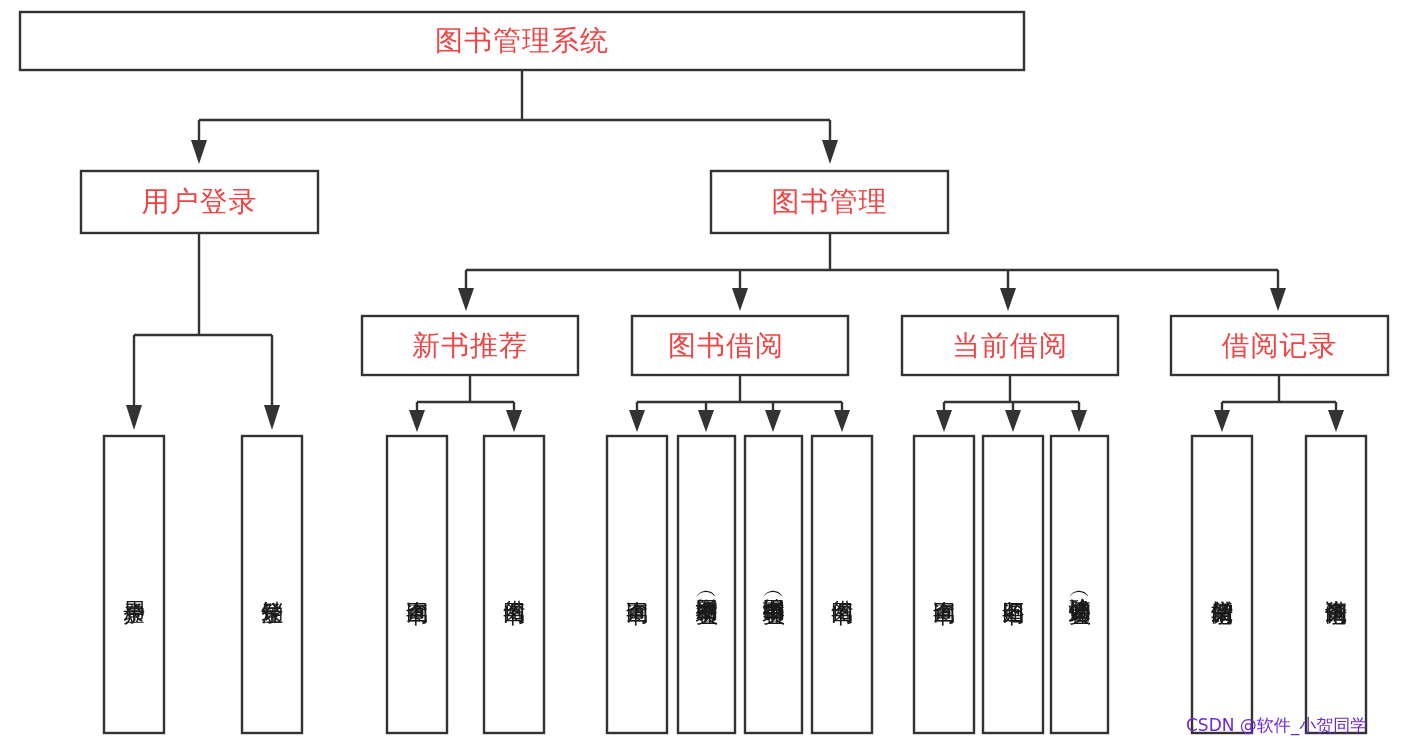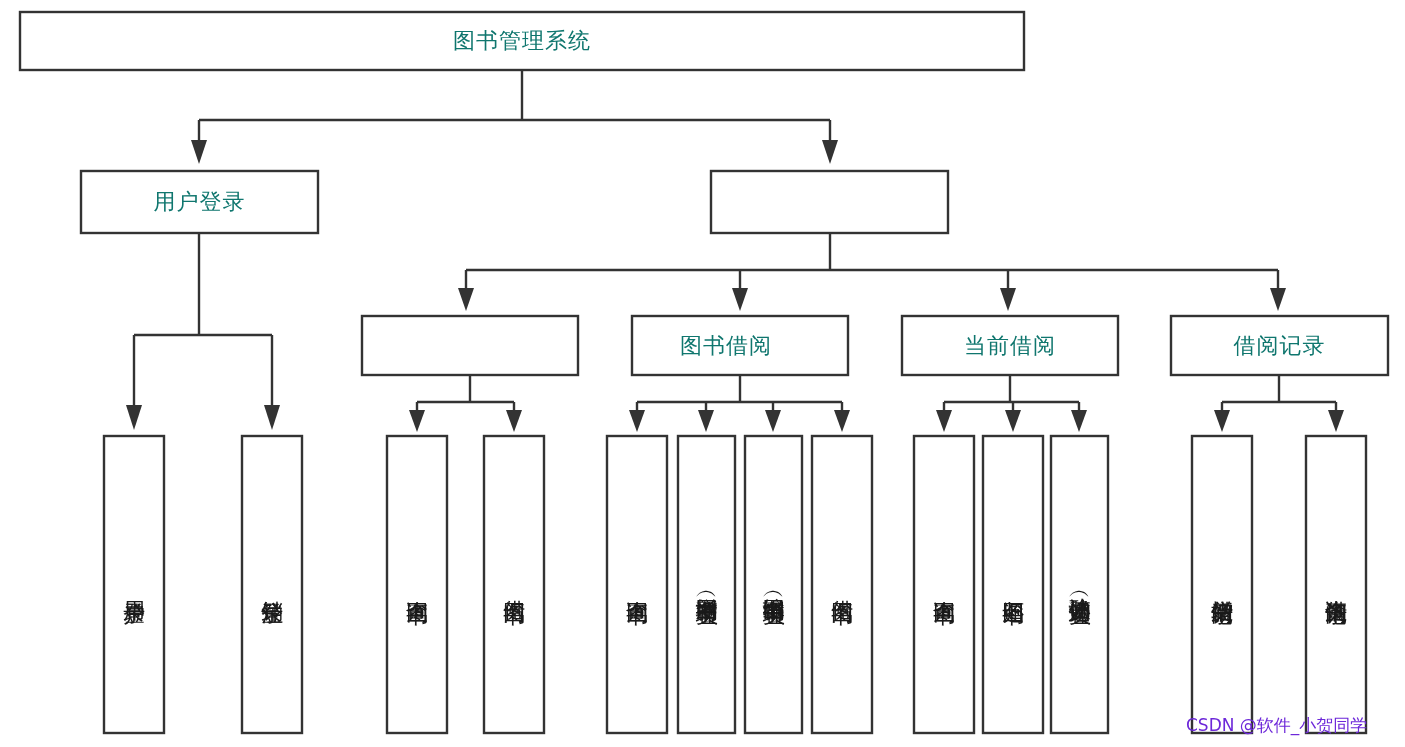--- a/index.html
+++ b/index.html
@@ -55,22 +55,22 @@
     letter-spacing: 1px;
     pointer-events: none;
     white-space: nowrap;
     font-family: "DejaVu Sans", "Liberation Sans", sans-serif;
   }
   .hlabel-wrap {
     position: absolute;
     display: flex;
     align-items: center;
     justify-content: center;
-    font-size: 22px;
-    color: #0f766e;
+    font-size: 28px;
+    color: #ef4444;
     letter-spacing: 1px;
     pointer-events: none;
     white-space: nowrap;
     font-family: Liberation Sans, sans-serif;
   }
   .watermark {
     position: absolute;
     left: 1186px;
     top: 714px;
     font-size: 17px;
@@ -172,21 +172,23 @@
     <path class="edge-line" d="M 1222 402 L 1222 410"></path>
     <polygon class="arrow-head" points="1214,410 1230,410 1222,432"></polygon>
     <path class="edge-line" d="M 1336 402 L 1336 410"></path>
     <polygon class="arrow-head" points="1328,410 1344,410 1336,432"></polygon>
 
   </svg>
 
   <div class="hlabel-wrap" style="left:20px; top:12px; width:1004px; height:58px;">图书管理系统</div>
 
   <div class="hlabel-wrap" style="left:81px; top:171px; width:237px; height:62px;">用户登录</div>
-
+  <div class="hlabel-wrap" style="left:711px; top:171px; width:237px; height:62px;">图书管理</div>
+
+  <div class="hlabel-wrap" style="left:362px; top:316px; width:216px; height:59px;">新书推荐</div>
   <div class="hlabel-wrap" style="left:632px; top:316px; width:188px; height:59px;">图书借阅</div>
   <div class="hlabel-wrap" style="left:902px; top:316px; width:216px; height:59px;">当前借阅</div>
   <div class="hlabel-wrap" style="left:1171px; top:316px; width:217px; height:59px;">借阅记录</div>
 
   <div class="vlabel-wrap" style="left:104px; top:436px; width:60px; height:297px;">用户登录</div>
   <div class="vlabel-wrap" style="left:242px; top:436px; width:60px; height:297px;">注销登录</div>
 
   <div class="vlabel-wrap" style="left:387px; top:436px; width:60px; height:297px;">查询图书</div>
   <div class="vlabel-wrap" style="left:484px; top:436px; width:60px; height:297px;">借阅图书</div>
 

